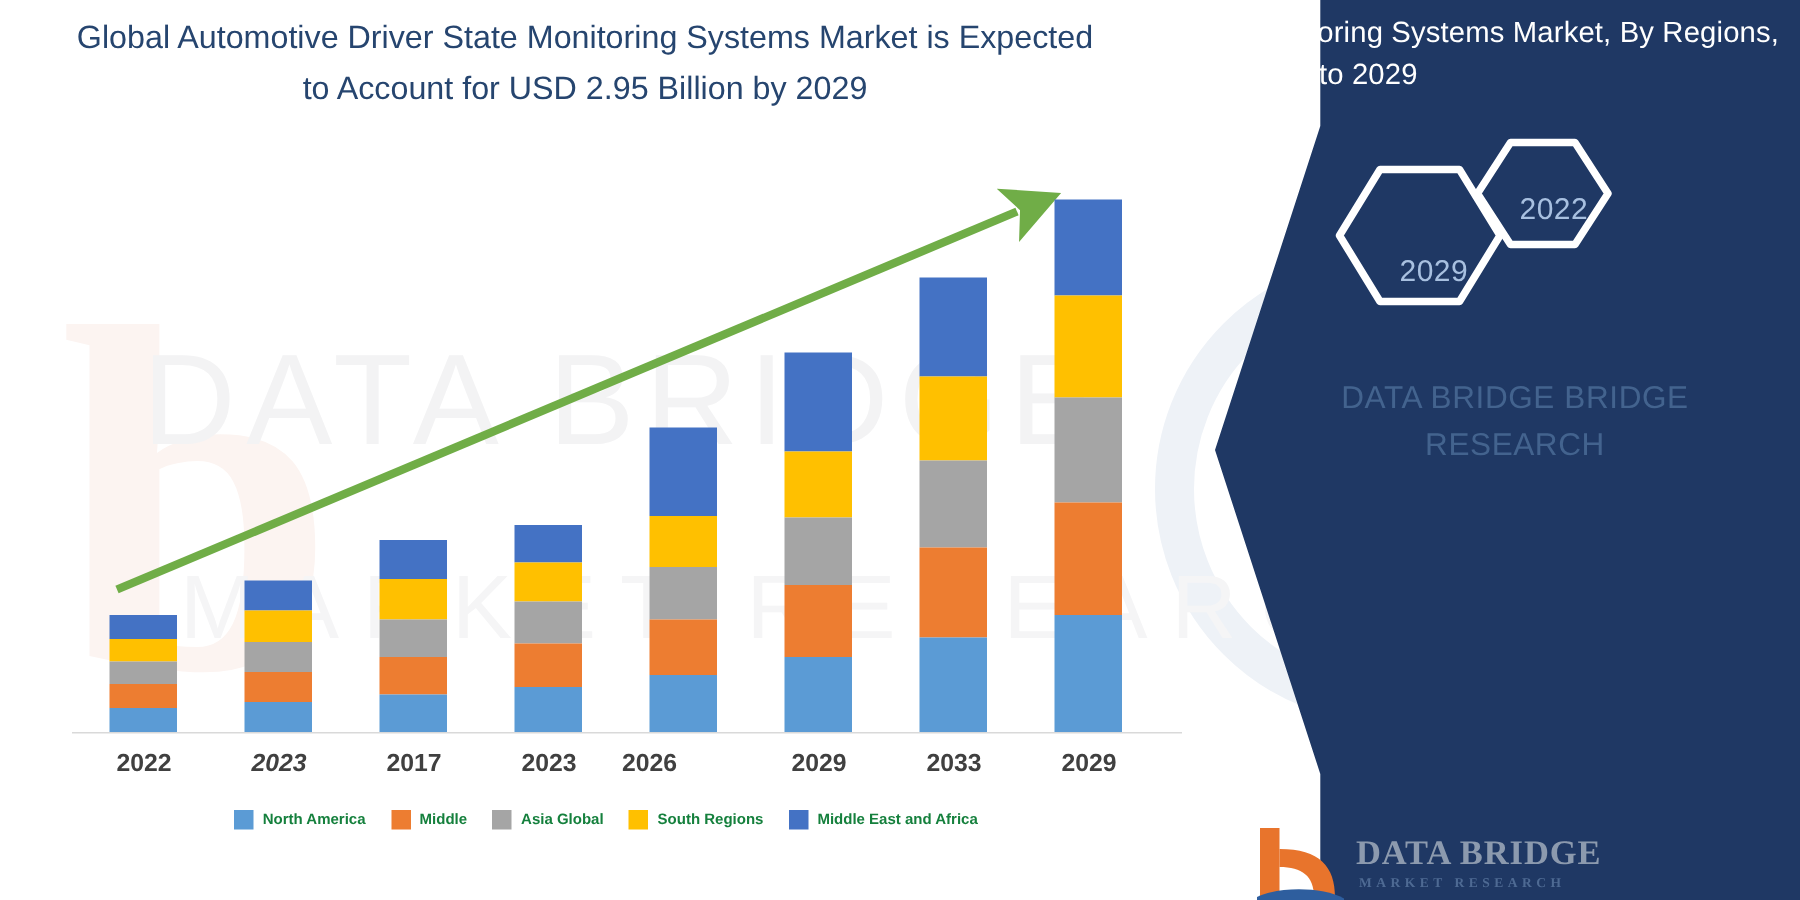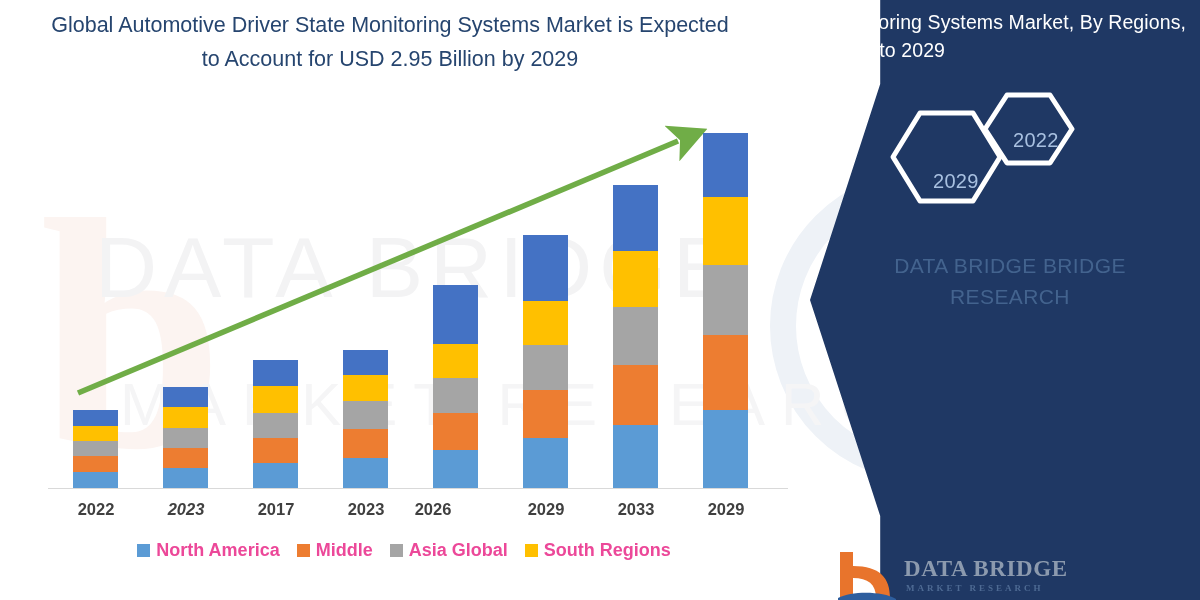--- a/index.html
+++ b/index.html
@@ -104,21 +104,21 @@
   }
 
   
   #legend{
     position:absolute;left:0;top:540px;width:808px;
     display:flex;justify-content:center;align-items:center;gap:17px;
     z-index:4;
   }
   .legend-item{display:flex;align-items:center;gap:6px;}
   .legend-swatch{width:13px;height:13px;display:block;}
-  .legend-label{font-size:18px;font-weight:700;color:#ec4899;white-space:nowrap;}
+  .legend-label{font-size:10px;font-weight:700;color:#15803d;white-space:nowrap;}
 </style>
 </head>
 <body>
 
 <div id="watermark">
   <div class="wm-b">b</div>
   <div class="wm-ring"></div>
   <div class="wm-1">DATA BRIDGE</div>
   <div class="wm-2">MARKET RESEARCH</div>
 </div>
@@ -220,20 +220,24 @@
         <span class="legend-label">Middle</span>
       </div>
       <div class="legend-item">
         <span class="legend-swatch" style="background: rgb(165, 165, 165);"></span>
         <span class="legend-label">Asia Global</span>
       </div>
       <div class="legend-item">
         <span class="legend-swatch" style="background: rgb(255, 192, 0);"></span>
         <span class="legend-label">South Regions</span>
       </div>
+      <div class="legend-item">
+        <span class="legend-swatch" style="background: rgb(68, 114, 196);"></span>
+        <span class="legend-label">Middle East and Africa</span>
+      </div>
     </div>
 </div>
 
 <div id="right-panel"></div>
 <div id="right-panel-inner">
 
   <div class="panel-title">Monitoring Systems Market, By Regions, 2022 to 2029</div>
 
   <div class="hex-wrap">
     <svg width="250" height="145">

